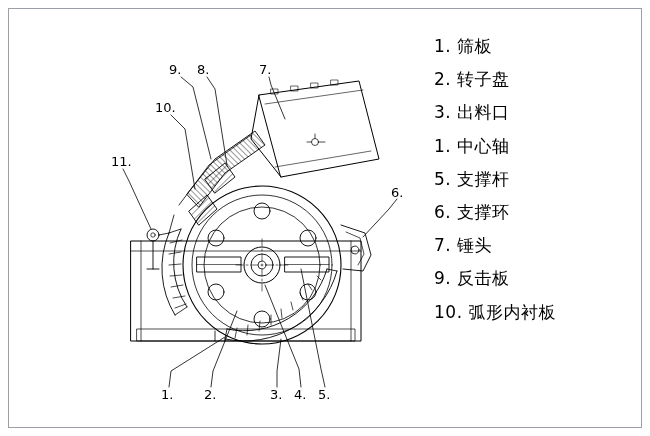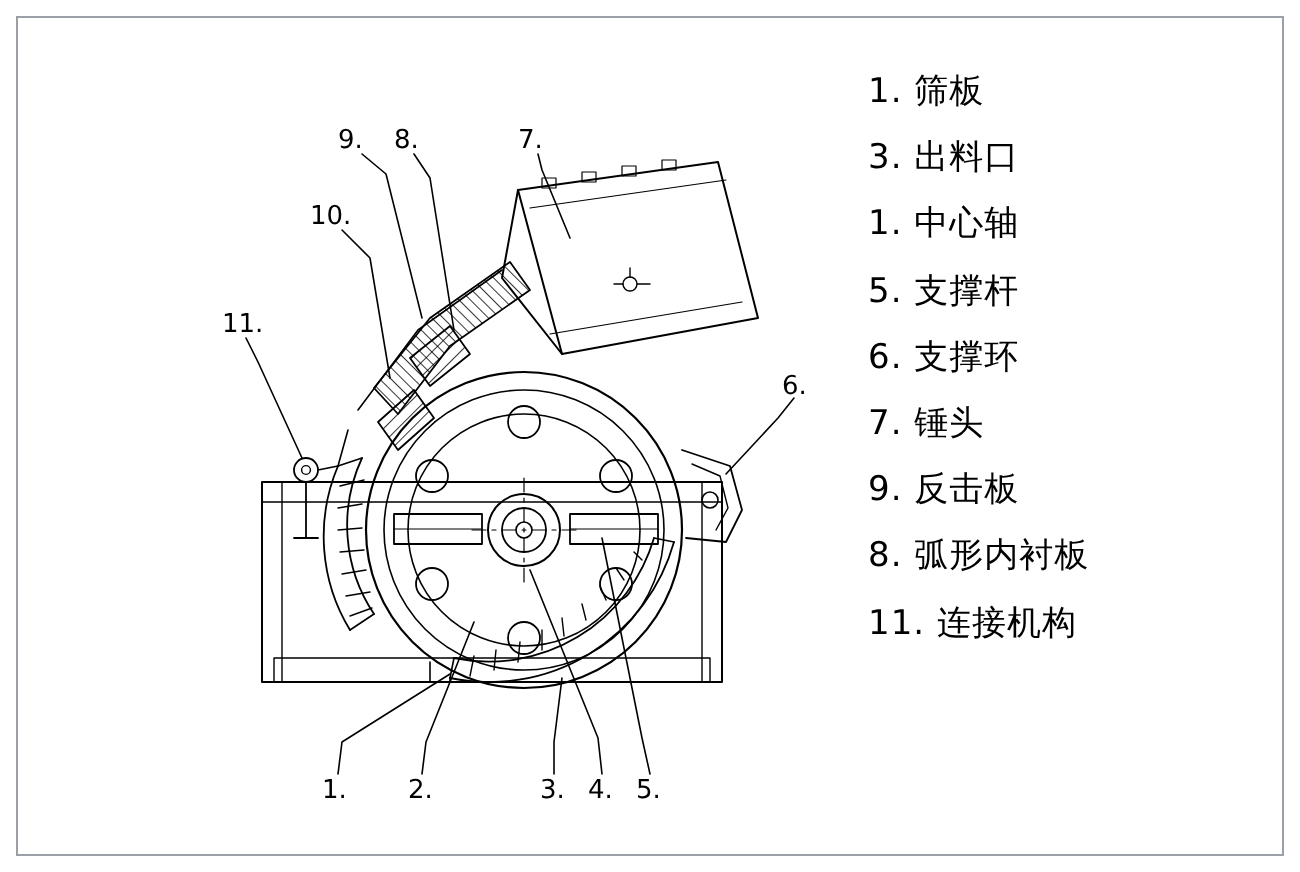--- a/index.html
+++ b/index.html
@@ -234,24 +234,24 @@
           <text x="185" y="380">2.</text>
           <text x="251" y="380">3.</text>
           <text x="275" y="380">4.</text>
           <text x="299" y="380">5.</text>
         </g>
       </svg>
     </div>
 
     <div id="legend">
       <div class="legend-item">1. 筛板</div>
+      <div class="legend-item">2. 转子盘</div>
       <div class="legend-item">3. 出料口</div>
       <div class="legend-item">1. 中心轴</div>
       <div class="legend-item">5. 支撑杆</div>
       <div class="legend-item">6. 支撑环</div>
       <div class="legend-item">7. 锤头</div>
       <div class="legend-item">9. 反击板</div>
-      <div class="legend-item">8. 弧形内衬板</div>
-      <div class="legend-item">11. 连接机构</div>
+      <div class="legend-item">10. 弧形内衬板</div>
     </div>
 
   </div>
 </div>
 
 </body></html>

